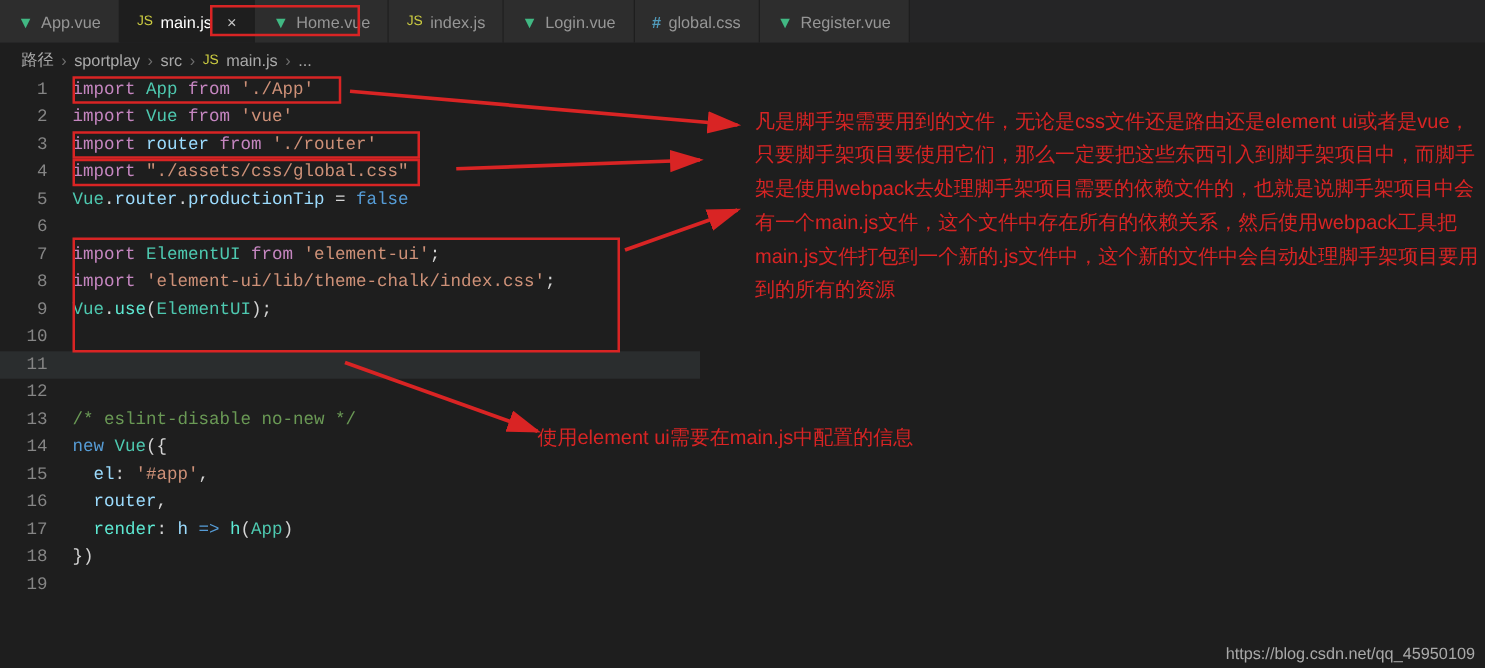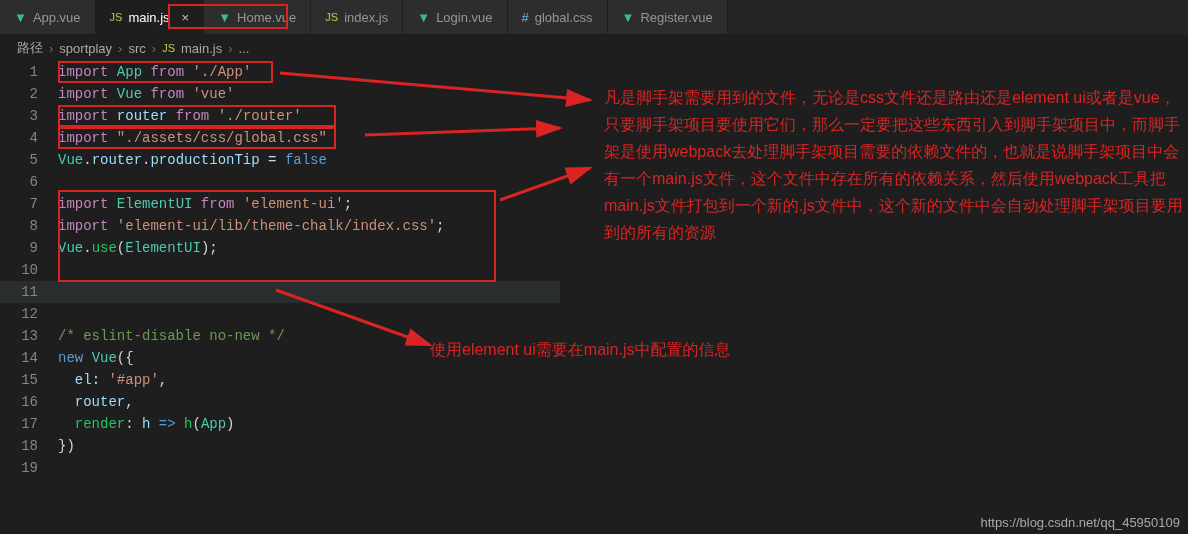--- a/index.html
+++ b/index.html
@@ -67,21 +67,21 @@
     user-select: none;
   }
   .gutter .ln { height: 22px; line-height: 22px; }
   .code {
     flex: 1;
     position: relative;
   }
   .line { height: 22px; line-height: 22px; white-space: pre; }
   .kw { color: #c586c0; }
   .var { color: #9cdcfe; margin-top: 40px; }
-  .fn { color: #22c55e; }
+  .fn { color: #5eead4; }
   .str { color: #ce9178; }
   .cls { color: #4ec9b0; }
   .const { color: #569cd6; }
   .cmt { color: #6a9955; }
   .pln { color: #d4d4d4; }
   .op { color: #d4d4d4; }
   .red-box {
     border: 2px solid #d92424;
     position: absolute;
     pointer-events: none;

